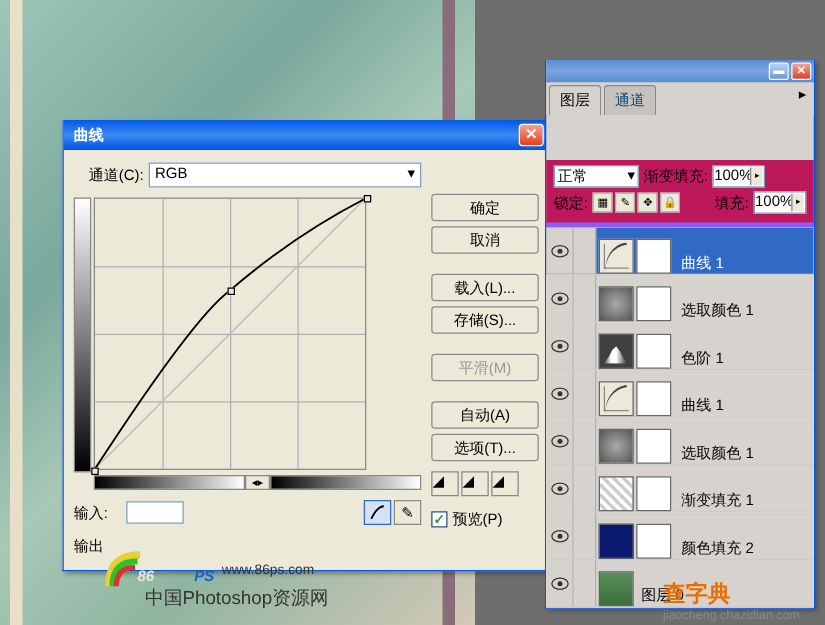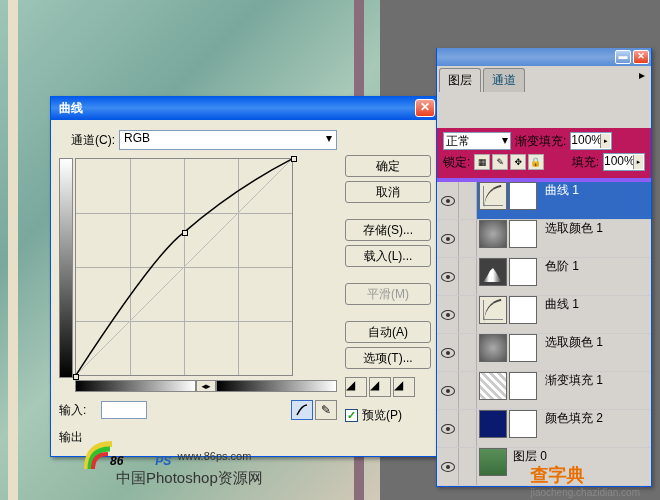--- a/index.html
+++ b/index.html
@@ -62,21 +62,21 @@
 
 .panel-controls { padding: 4px 6px; border-bottom: 4px solid #8b5cf6; background: #be185d; margin-top: 36px; }
 .ctrl-row { display: flex; align-items: center; gap: 4px; margin-bottom: 3px; }
 .blend-select { width: 68px; height: 18px; border: 1px solid #7f9db9; background: #fff; padding: 0 2px; }
 .opacity-input { width: 42px; height: 18px; border: 1px solid #7f9db9; background: #fff; text-align: right; padding-right: 10px; position: relative; }
 .opacity-arrow { position: absolute; right: 1px; top: 1px; bottom: 1px; width: 10px; background: #ece9d8; border-left: 1px solid #888; font-size: 7px; line-height: 14px; text-align: center; }
 .lock-icons { display: flex; gap: 2px; }
 .lock-ico { width: 16px; height: 16px; border: 1px solid #aaa; background: #ece9d8; font-size: 9px; text-align: center; line-height: 14px; }
 
 .layers-list { max-height: 310px; overflow-y: auto; background: #fff; }
-.layer-row { display: flex; align-items: flex-start; height: 38px; border-bottom: 1px solid #ccc; background: #d6d3ce; }
+.layer-row { display: flex; align-items: flex-end; height: 38px; border-bottom: 1px solid #ccc; background: #d6d3ce; }
 .layer-row.selected { background: #316ac5; color: #fff; }
 .eye-col { width: 22px; height: 100%; display: flex; align-items: center; justify-content: center; border-right: 1px solid #b0b0b0; background: #d6d3ce; }
 .eye-icon { width: 14px; height: 10px; border: 1px solid #333; border-radius: 50%; position: relative; }
 .eye-icon::after { content: ''; position: absolute; width: 4px; height: 4px; background: #333; border-radius: 50%; top: 2px; left: 4px; }
 .link-col { width: 18px; height: 100%; border-right: 1px solid #b0b0b0; background: #d6d3ce; }
 .thumb { width: 28px; height: 28px; border: 1px solid #666; margin: 0 2px; background: #fff; }
 .thumb.curves { background: #ece9d8; position: relative; }
 .thumb.curves::before { content: ''; position: absolute; inset: 3px; border-left: 1px solid #888; border-bottom: 1px solid #888; }
 .thumb.curves::after { content: ''; position: absolute; width: 20px; height: 20px; border-top: 2px solid #444; border-radius: 100% 0 0 0; top: 3px; left: 3px; transform: rotate(-8deg); }
 .thumb.sel-color { background: radial-gradient(#aaa, #555); }
@@ -84,21 +84,21 @@
 .thumb.levels::after { content: ''; position: absolute; bottom: 3px; left: 3px; right: 3px; height: 14px; background: linear-gradient(90deg, transparent 0%, #fff 30%, #fff 50%, transparent 90%); clip-path: polygon(0 100%, 20% 60%, 35% 20%, 50% 0, 65% 30%, 80% 70%, 100% 100%); }
 .thumb.gradient { background: linear-gradient(45deg, #ccc 25%, #fff 25%, #fff 50%, #ccc 50%, #ccc 75%, #fff 75%); background-size: 8px 8px; }
 .thumb.solid { background: #0a1a6e; }
 .thumb.img { background: linear-gradient(#5a8f5a, #3a6e3a); }
 .mask { width: 28px; height: 28px; border: 1px solid #666; background: #fff; margin-right: 4px; }
 .layer-name { flex: 1; padding-left: 4px; white-space: nowrap; overflow: hidden; }
 .layer-row.selected .layer-name { color: #fff; }
 
 .watermarks { position: absolute; left: 110px; bottom: 28px; display: flex; align-items: center; gap: 6px; pointer-events: none; }
 .wm-logo { font-size: 28px; font-weight: bold; font-style: italic; }
-.wm-86 { color: #000000; font-style: italic; }
+.wm-86 { color: #e5e5e5; font-style: italic; }
 .wm-ps { color: #2060c0; padding-left: 32px; }
 .wm-swoosh { position: absolute; left: -28px; bottom: -2px; width: 40px; height: 40px; }
 .wm-text { font-size: 11px; color: #333; }
 .wm-sub { position: absolute; left: 116px; bottom: 12px; font-size: 15px; color: #333; }
 
 .site-wm { position: absolute; right: 20px; bottom: 2px; text-align: left; }
 .site-wm .big { font-size: 18px; color: #e87000; font-weight: bold; }
 .site-wm .small { font-size: 10px; color: #888; }
 </style>
 </head>
@@ -159,22 +159,22 @@
       </div>
       <div class="io-row">
         <span class="io-label">输出</span>
         <input class="io-input" style="visibility: hidden;">
       </div>
     </div>
     <div class="curves-right">
       <button class="ps-btn">确定</button>
       <button class="ps-btn">取消</button>
       <div class="gap"></div>
+      <button class="ps-btn">载入(L)...</button>
       <button class="ps-btn">存储(S)...</button>
-      <button class="ps-btn">载入(L)...</button>
       <div class="gap"></div>
       <button class="ps-btn disabled">平滑(M)</button>
       <div class="gap"></div>
       <button class="ps-btn">自动(A)</button>
       <button class="ps-btn">选项(T)...</button>
       <div class="eyedroppers">
         <div class="eye-btn">◢</div>
         <div class="eye-btn">◢</div>
         <div class="eye-btn">◢</div>
       </div>

